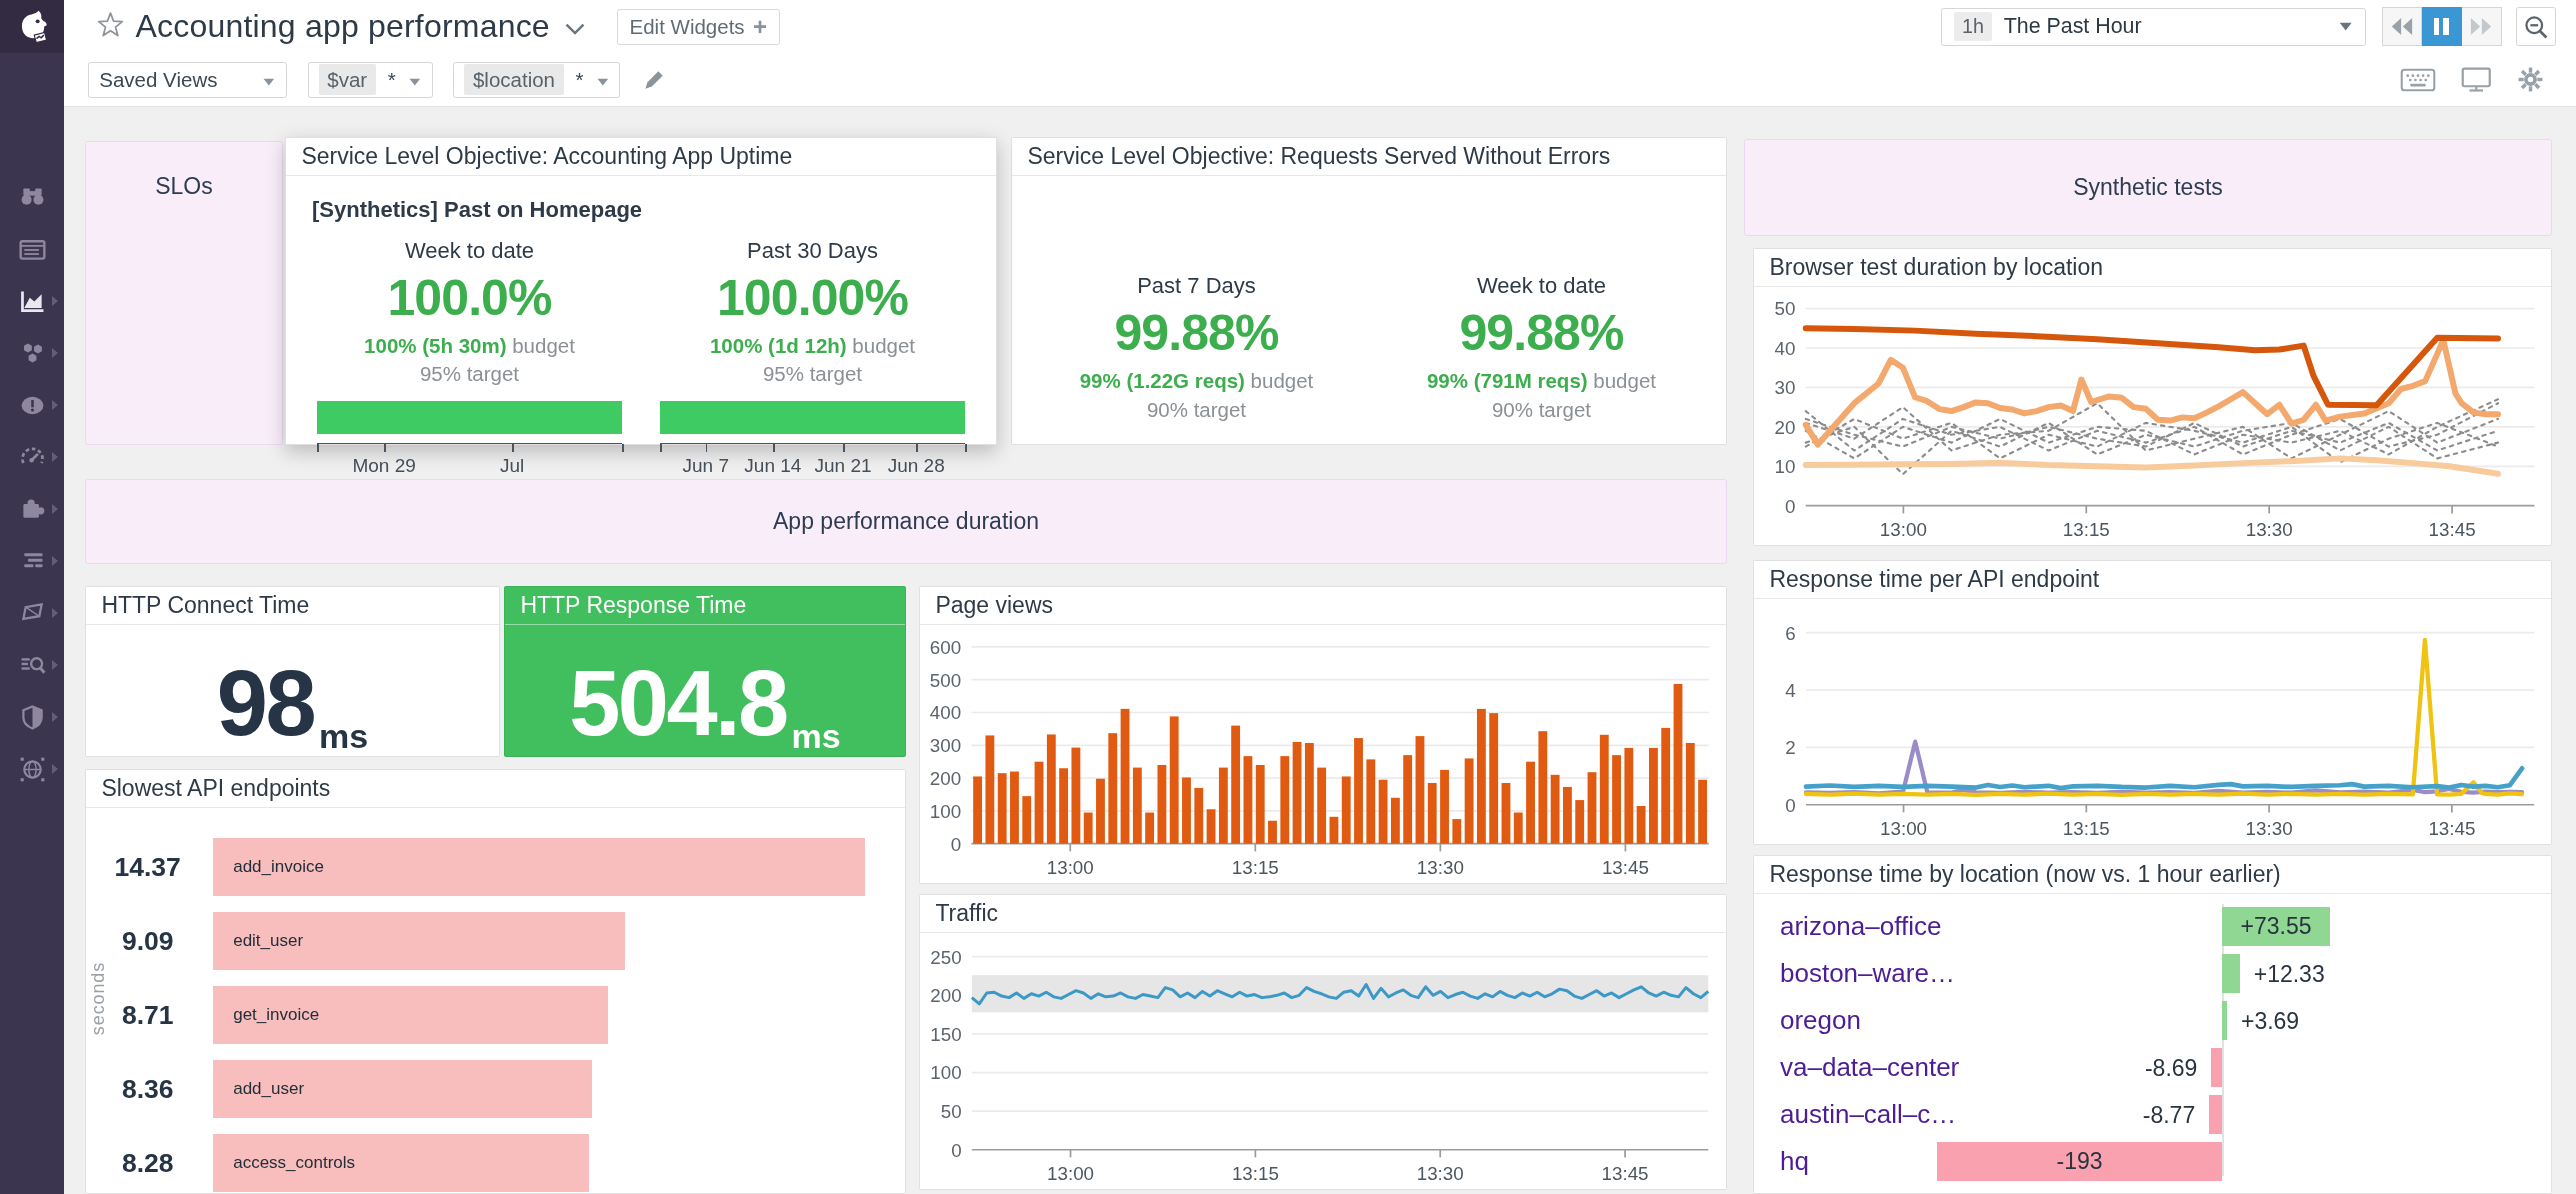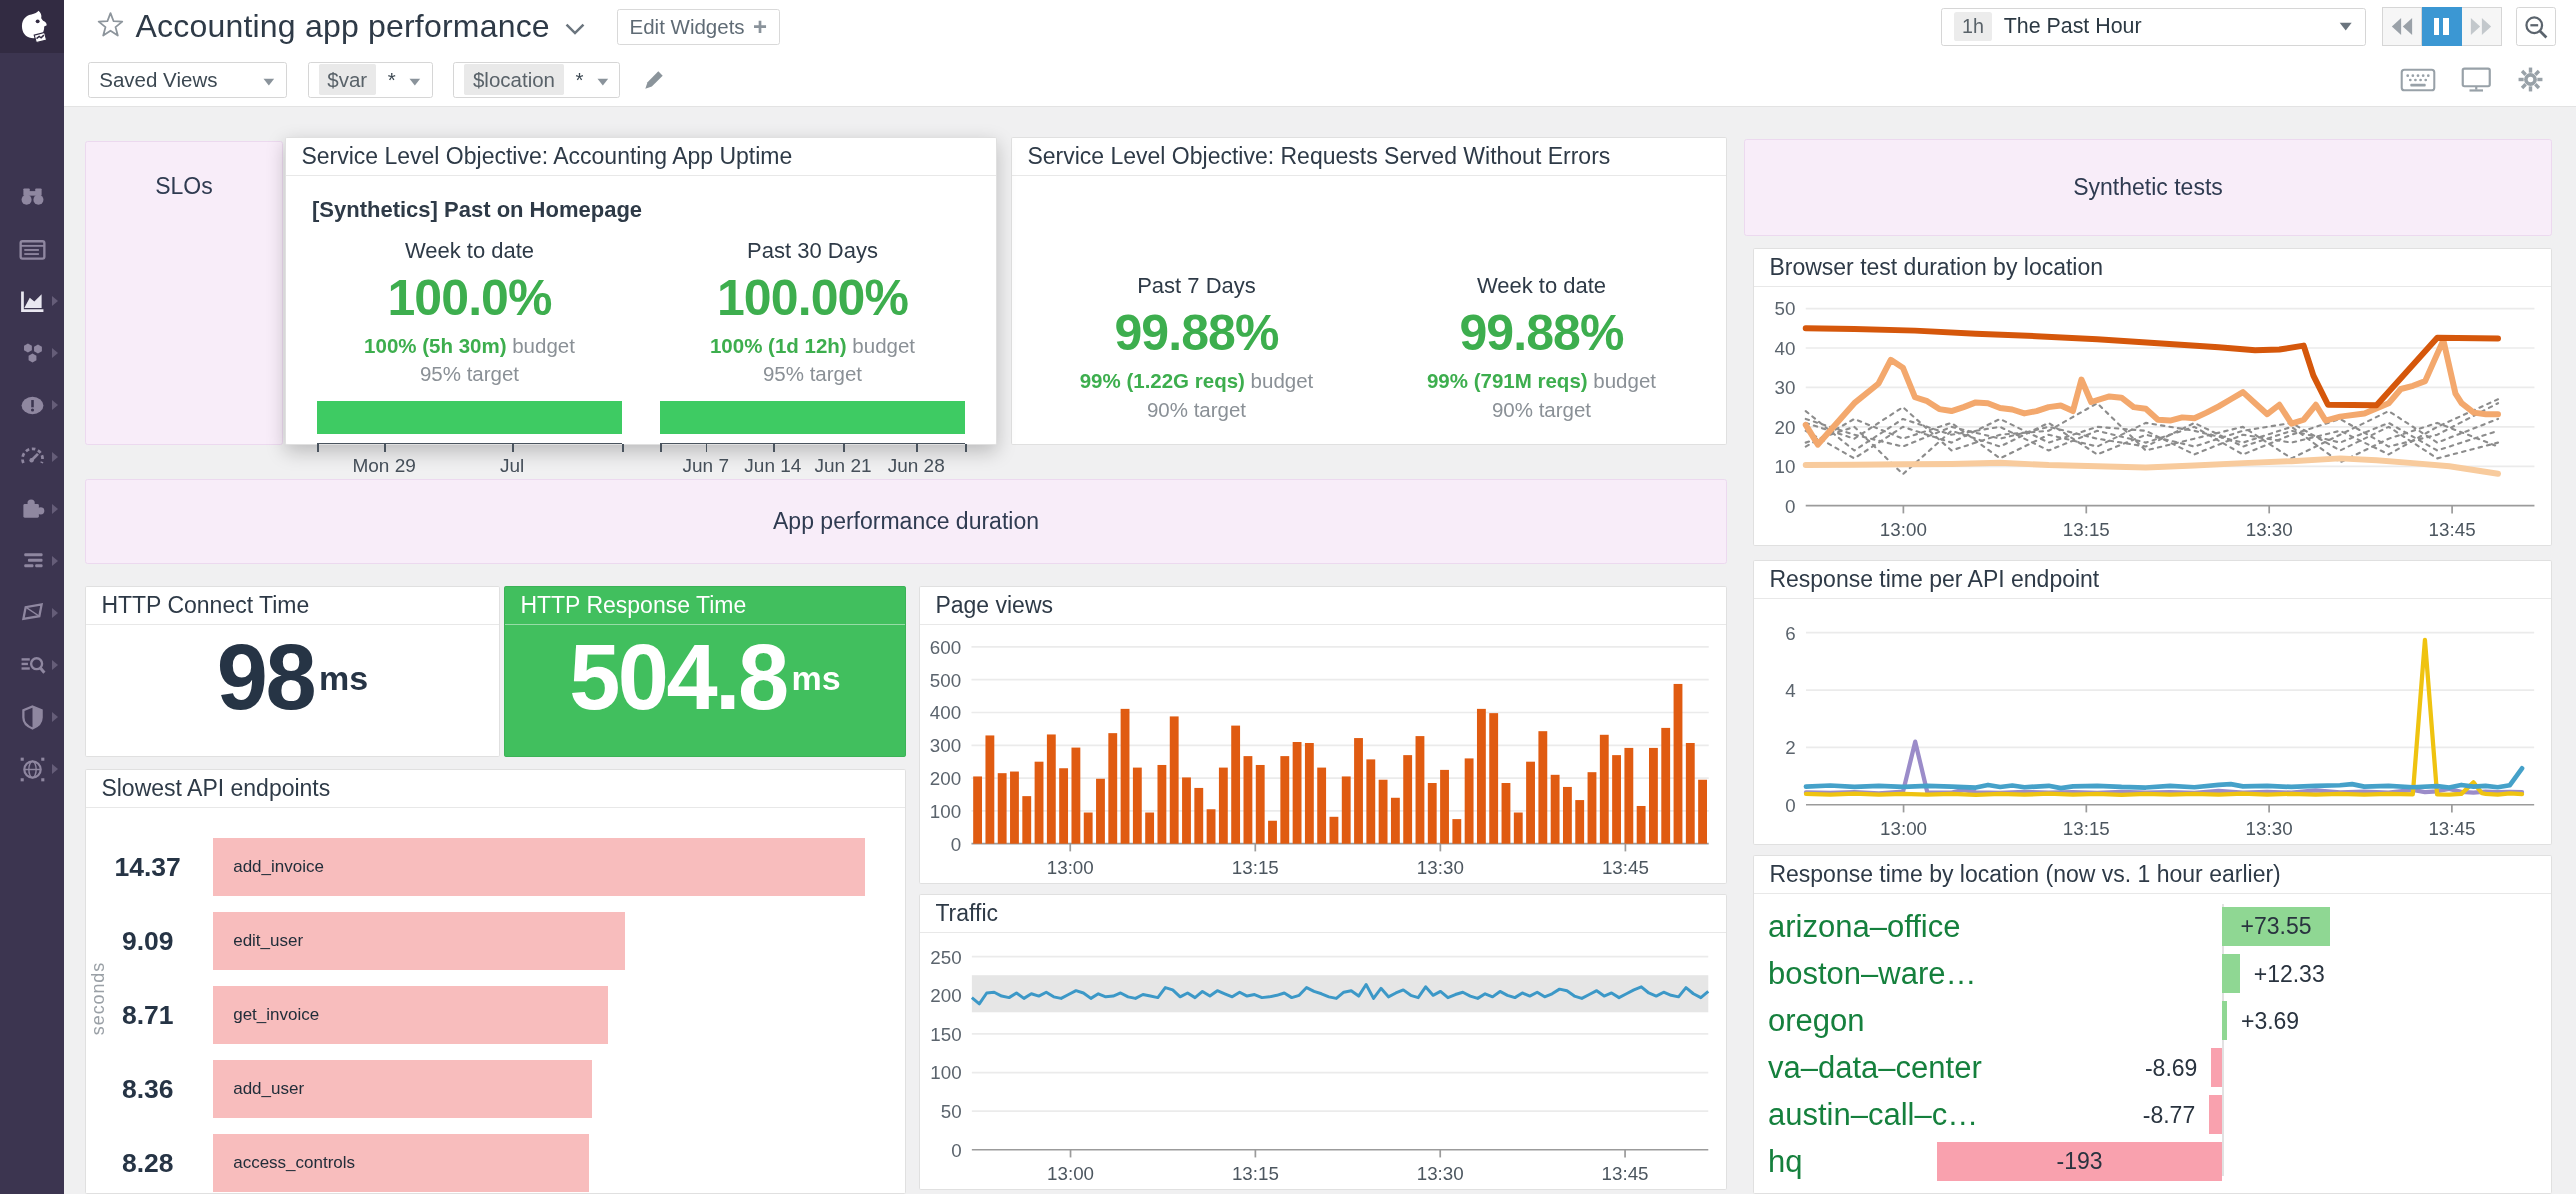--- a/index.html
+++ b/index.html
@@ -51,38 +51,38 @@
   .slo-value{font-size:50px;font-weight:bold;color:#3dae4e;margin-top:5.1px;letter-spacing:-0.9px}
   .slo-budget{font-size:20.5px;color:#8a9096;margin-top:6.8px}
   .slo-budget b{color:#3dae4e}
   .slo-target{font-size:20.5px;color:#8a9096;margin-top:4.3px}
   .slo-bar{height:32.5px;background:#3ecb63;margin-top:15.4px}
   .slo-axis{position:relative;border-top:1.7px solid #4a545e;height:34px;margin-top:9.4px}
   .slo-axis .tick{position:absolute;top:0;width:1.7px;height:7.7px;background:#4a545e}
   .slo-axis .tick-label{position:absolute;top:11px;transform:translateX(-50%);font-size:19px;color:#454f59;white-space:nowrap}
   .slo-col.pad-errors{padding-top:82px}
   
-  .qv-body{display:flex;align-items:flex-start;justify-content:center;height:calc(100% - 38px)}
+  .qv-body{display:flex;align-items:flex-end;justify-content:center;height:calc(100% - 38px)}
   .qv-num{font-size:92px;font-weight:bold;color:#263445;letter-spacing:-2.6px}
   .qv-unit{font-size:34px;font-weight:bold;color:#263445;margin:34px 0 0 5.1px}
   .green-card{background:#41bf5e;border-color:#3cb257}
   .green-card .card-title{color:#fff;border-bottom:0.9px solid rgba(255,255,255,.45)}
   .green-card .qv-num,.green-card .qv-unit{color:#fff}
   
   .sl-plot{position:relative;padding:22px 20.5px 0 13.7px}
   .sl-ylab{position:absolute;left:-24px;top:46%;transform:rotate(-90deg);font-size:18px;color:#9aa0a6;letter-spacing:0.9px}
   .sl-row{display:flex;align-items:center;height:74px}
   .sl-val{width:113px;text-align:center;font-weight:bold;font-size:26.5px;color:#263445;padding-right:17px;flex:none}
   .sl-barwrap{flex:1;position:relative;height:58px}
   .sl-bar{height:58px;background:#f8bdbd;display:flex;align-items:center;padding-left:20.5px;font-size:17px;color:#222e3a;white-space:nowrap}
   
   .loc-plot{position:relative;padding:8.5px 0 0 0}
   .loc-zero{position:absolute;left:58.7%;top:10.3px;bottom:8.5px;width:1.7px;background:#e2e2e2}
   .loc-row{position:relative;height:47px}
-  .loc-label{position:absolute;left:14px;line-height:47px;font-size:31px;color:#15803d}
+  .loc-label{position:absolute;left:26px;line-height:47px;font-size:26px;color:#4c1d95}
   .loc-bar{position:absolute;top:4.3px;height:39px}
   .loc-bar.pos{background:#8fd793}
   .loc-bar.neg{background:#f9a1ae}
   .loc-val{position:absolute;line-height:48px;font-size:23px;color:#29333f;white-space:nowrap}
   .loc-val.inside{position:static;display:block;text-align:center;line-height:39px}
   svg{font-family:"Liberation Sans",sans-serif}
   svg text{font-size:22px}
 </style>
 </head>
 <body>

